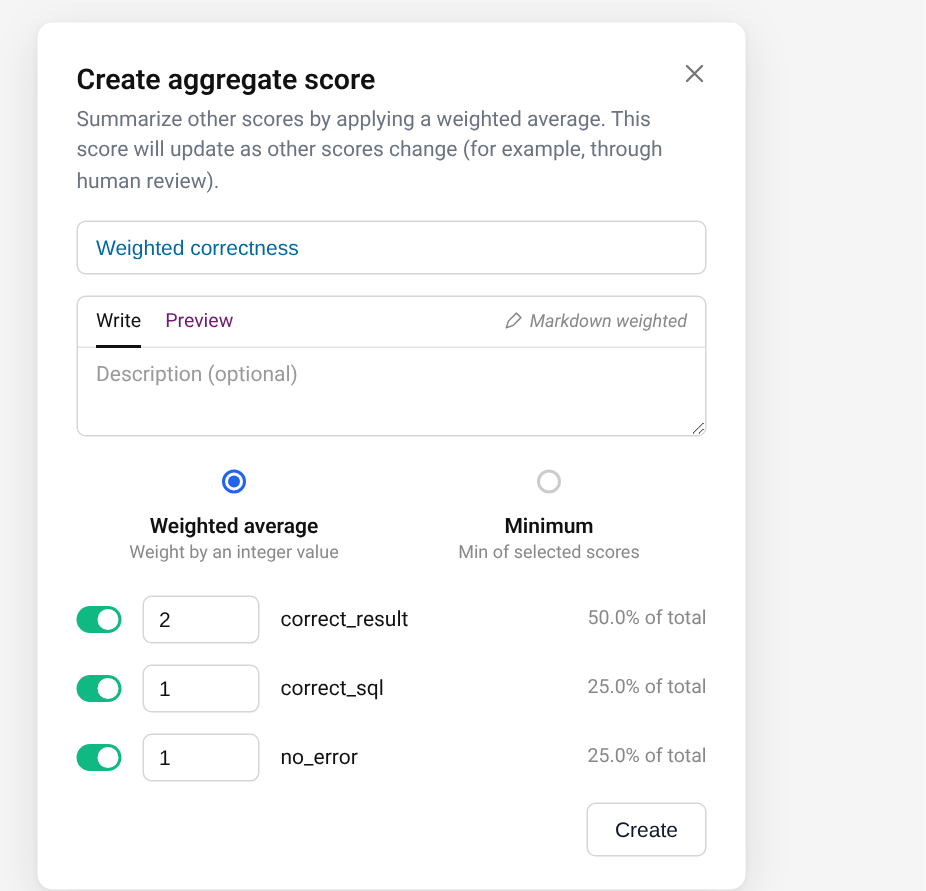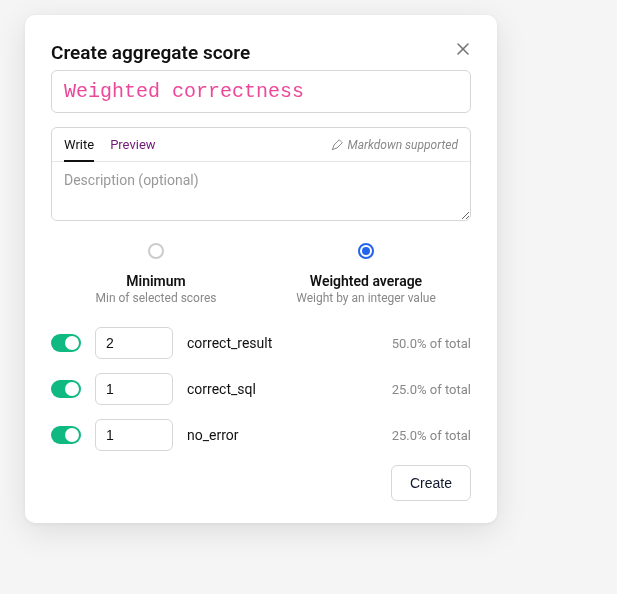--- a/index.html
+++ b/index.html
@@ -51,25 +51,24 @@
       color: #777;
       display: flex;
       align-items: center;
       justify-content: center;
     }
     .name-input {
       width: 100%;
       border: 1px solid #d6d6d6;
       border-radius: 6px;
       padding: 9px 12px;
-      font-size: 20px;
-      color: #ec4899;
+      font-size: 14px;
+      color: #0369a1;
       outline: none;
       margin-bottom: 14px;
-      font-family: Liberation Mono, monospace;
     }
     .desc-box {
       border: 1px solid #d6d6d6;
       border-radius: 6px;
       overflow: hidden;
       margin-bottom: 22px;
     }
     .desc-tabs {
       display: flex;
       align-items: center;
@@ -232,50 +231,51 @@
 <div class="modal">
 
   <div class="modal-header">
     <button class="close-btn">
       <svg width="14" height="14" viewBox="0 0 14 14" fill="none" stroke="currentColor" stroke-width="1.6" stroke-linecap="round">
         <line x1="2" y1="2" x2="12" y2="12"></line>
         <line x1="12" y1="2" x2="2" y2="12"></line>
       </svg>
     </button>
     <h2 class="modal-title">Create aggregate score</h2>
+    <p class="modal-subtitle">Summarize other scores by applying a weighted average. This score will update as other scores change (for example, through human review).</p>
   </div>
 
   <input type="text" class="name-input" value="Weighted correctness" style="">
 
   <div class="desc-box">
     <div class="desc-tabs">
       <div class="desc-tabs-left">
         <div class="desc-tab active">Write</div>
         <div class="desc-tab">Preview</div>
       </div>
       <div class="markdown-support">
         <svg width="12" height="12" viewBox="0 0 16 16" fill="none" stroke="currentColor" stroke-width="1.3" stroke-linecap="round" stroke-linejoin="round">
           <path d="M2 14 L4 8 L11 1 L15 5 L8 12 L2 14 Z"></path>
         </svg>
-        <span>Markdown supported</span>
+        <span>Markdown weighted</span>
       </div>
     </div>
     <textarea class="desc-textarea" placeholder="Description (optional)" style=""></textarea>
   </div>
 
   <div class="method-row">
+    <div class="method-option">
+      <span class="method-radio selected"></span>
+      <div class="method-title">Weighted average</div>
+      <div class="method-desc">Weight by an integer value</div>
+    </div>
     <div class="method-option">
       <span class="method-radio"></span>
       <div class="method-title">Minimum</div>
       <div class="method-desc">Min of selected scores</div>
-    </div>
-    <div class="method-option">
-      <span class="method-radio selected"></span>
-      <div class="method-title">Weighted average</div>
-      <div class="method-desc">Weight by an integer value</div>
     </div>
   </div>
 
   <div class="scores-container">
     <div class="score-row">
       <div class="toggle"></div>
       <input class="weight-input" type="text" value="2" style="">
       <div class="score-name">correct_result</div>
       <div class="score-pct">50.0% of total</div>
     </div>

